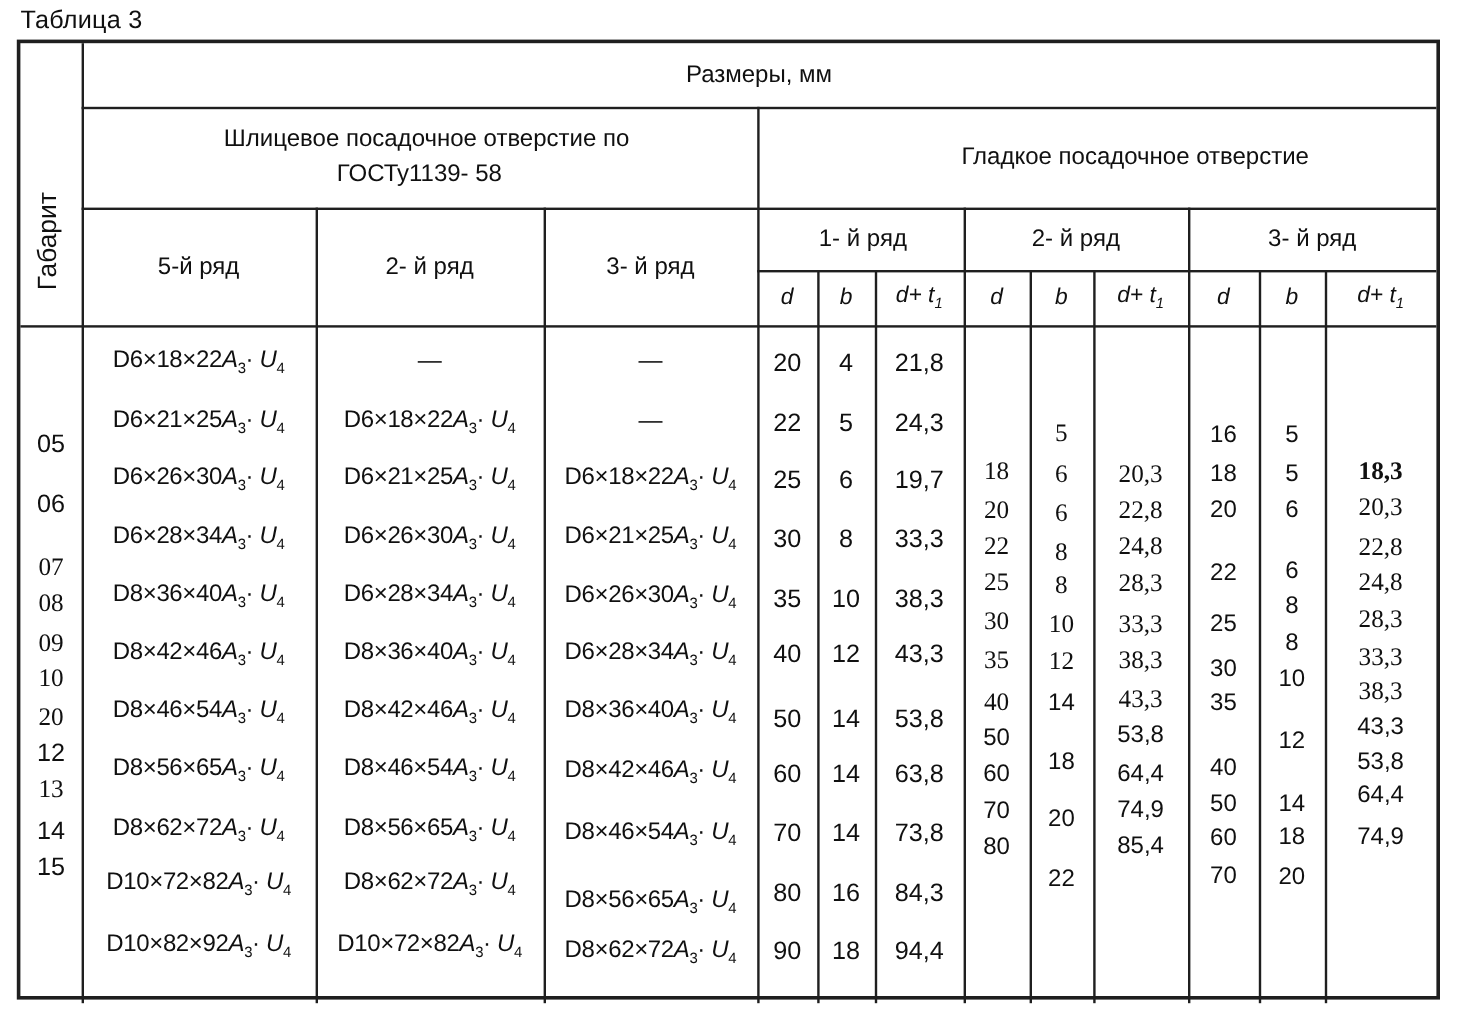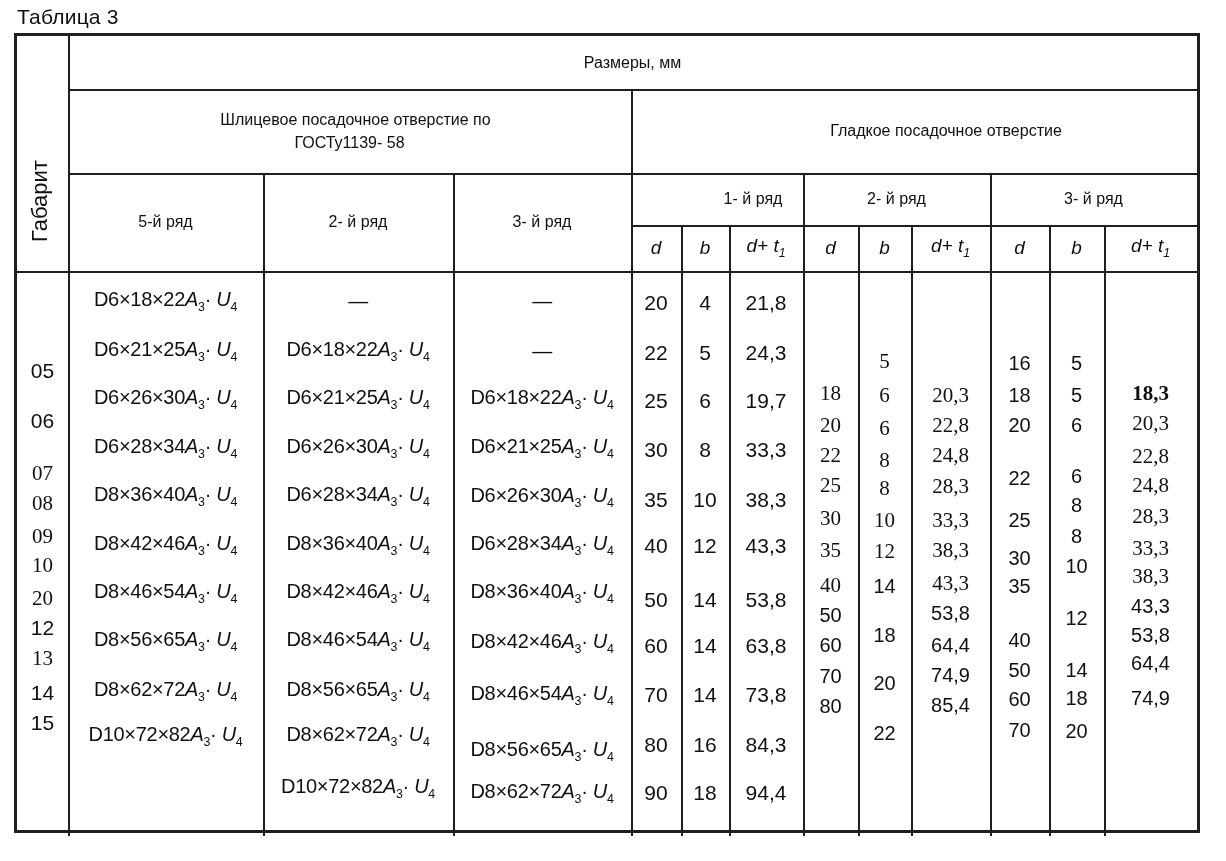--- a/index.html
+++ b/index.html
@@ -4,21 +4,21 @@
 <style>
   html,body{margin:0;padding:0;background:#fff;}
   .page{position:relative;width:1226px;height:861px;background:#fff;color:#101010;
         font-family:"Liberation Sans",sans-serif;overflow:hidden;}
   .title{position:absolute;left:17px;top:5px;font-size:21px;letter-spacing:0.2px;}
   .tbl{position:absolute;left:14px;top:33px;width:1186px;height:800px;
        border:3px solid #1f1f1f;box-sizing:border-box;}
   .vl{position:absolute;width:2px;background:#1f1f1f;}
   .hl{position:absolute;height:2px;background:#1f1f1f;}
   .cell{position:absolute;display:flex;align-items:center;justify-content:center;
-        text-align:center;font-size:16px;line-height:1.25;}
+        text-align:center;font-size:20px;line-height:1.25;}
   .vtext{position:absolute;left:-77px;top:152px;width:200px;text-align:center;
          transform:rotate(-90deg);font-size:22px;}
   .ital{font-style:italic;font-size:19px;}
   .ital sub{font-size:0.65em;}
   .stack{position:absolute;top:235px;height:565px;}
   .sv{position:absolute;left:0;right:0;text-align:center;transform:translateY(-50%);
       white-space:nowrap;font-size:20px;}
   .sv sub{font-size:0.62em;}
   .g1 .sv{font-size:21px;}
   .serif{font-family:"Liberation Serif",serif;font-size:21px;}
@@ -61,21 +61,21 @@
         <div>ГОСТу1139- 58</div>
       </div>
     </div>
 
     <div class="cell" style="left:614px;top:55px;width:630px;height:80px">Гладкое посадочное отверстие</div>
 
     <div class="cell" style="left:51px;top:137px;width:195px;height:98px">5-й ряд</div>
     <div class="cell" style="left:246px;top:137px;width:190px;height:98px">2- й ряд</div>
     <div class="cell" style="left:436px;top:137px;width:178px;height:98px">3- й ряд</div>
 
-    <div class="cell" style="left:648px;top:137px;width:176px;height:52px">1- й ряд</div>
+    <div class="cell" style="left:614px;top:137px;width:176px;height:52px">1- й ряд</div>
     <div class="cell" style="left:786px;top:137px;width:187px;height:52px">2- й ряд</div>
     <div class="cell" style="left:973px;top:137px;width:207px;height:52px">3- й ряд</div>
 
     <div class="cell ital" style="left:614px;top:189px;width:50px;height:46px">d</div>
     <div class="cell ital" style="left:664px;top:189px;width:48px;height:46px">b</div>
     <div class="cell ital" style="left:712px;top:189px;width:74px;height:46px">
       <span><span>d+ t</span><sub>1</sub></span>
     </div>
     <div class="cell ital" style="left:786px;top:189px;width:55px;height:46px">d</div>
     <div class="cell ital" style="left:841px;top:189px;width:53px;height:46px">b</div>
@@ -106,20 +106,21 @@
         <div class="sv" style="top: 30px;">D6×18×22<i>A</i><sub>3</sub>· <i>U</i><sub>4</sub></div>
         <div class="sv" style="top: 80px;">D6×21×25<i>A</i><sub>3</sub>· <i>U</i><sub>4</sub></div>
         <div class="sv" style="top: 128px;">D6×26×30<i>A</i><sub>3</sub>· <i>U</i><sub>4</sub></div>
         <div class="sv" style="top: 177px;">D6×28×34<i>A</i><sub>3</sub>· <i>U</i><sub>4</sub></div>
         <div class="sv" style="top: 225px;">D8×36×40<i>A</i><sub>3</sub>· <i>U</i><sub>4</sub></div>
         <div class="sv" style="top: 274px;">D8×42×46<i>A</i><sub>3</sub>· <i>U</i><sub>4</sub></div>
         <div class="sv" style="top: 322px;">D8×46×54<i>A</i><sub>3</sub>· <i>U</i><sub>4</sub></div>
         <div class="sv" style="top: 370px;">D8×56×65<i>A</i><sub>3</sub>· <i>U</i><sub>4</sub></div>
         <div class="sv" style="top: 420px;">D8×62×72<i>A</i><sub>3</sub>· <i>U</i><sub>4</sub></div>
         <div class="sv" style="top: 465px;">D10×72×82<i>A</i><sub>3</sub>· <i>U</i><sub>4</sub></div>
+        <div class="sv" style="top: 517px;">D10×82×92<i>A</i><sub>3</sub>· <i>U</i><sub>4</sub></div>
       </div>
 
     <div class="stack spl" style="left:246px;width:190px">
         <div class="sv" style="top: 30px;">—</div>
         <div class="sv" style="top: 80px;">D6×18×22<i>A</i><sub>3</sub>· <i>U</i><sub>4</sub></div>
         <div class="sv" style="top: 128px;">D6×21×25<i>A</i><sub>3</sub>· <i>U</i><sub>4</sub></div>
         <div class="sv" style="top: 177px;">D6×26×30<i>A</i><sub>3</sub>· <i>U</i><sub>4</sub></div>
         <div class="sv" style="top: 225px;">D6×28×34<i>A</i><sub>3</sub>· <i>U</i><sub>4</sub></div>
         <div class="sv" style="top: 274px;">D8×36×40<i>A</i><sub>3</sub>· <i>U</i><sub>4</sub></div>
         <div class="sv" style="top: 322px;">D8×42×46<i>A</i><sub>3</sub>· <i>U</i><sub>4</sub></div>

